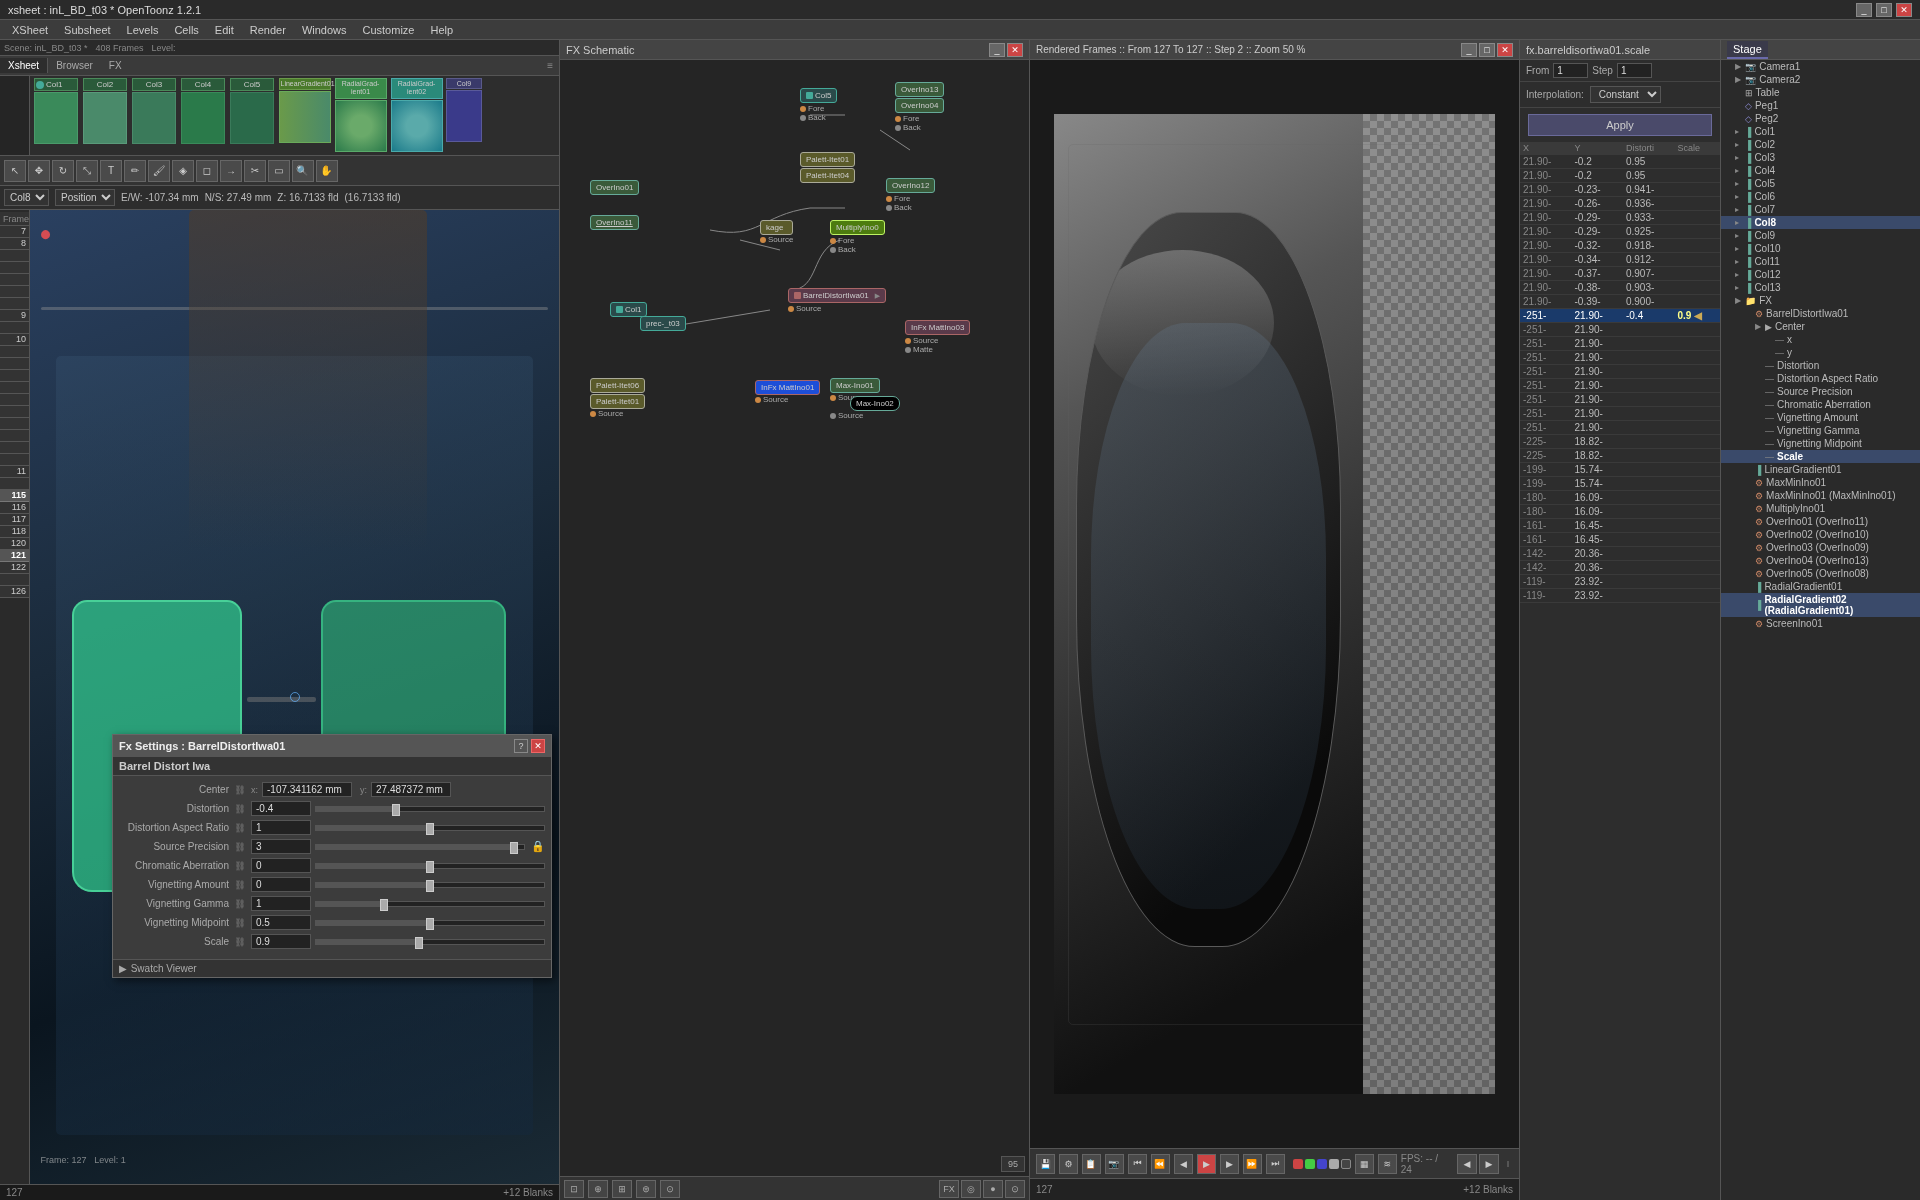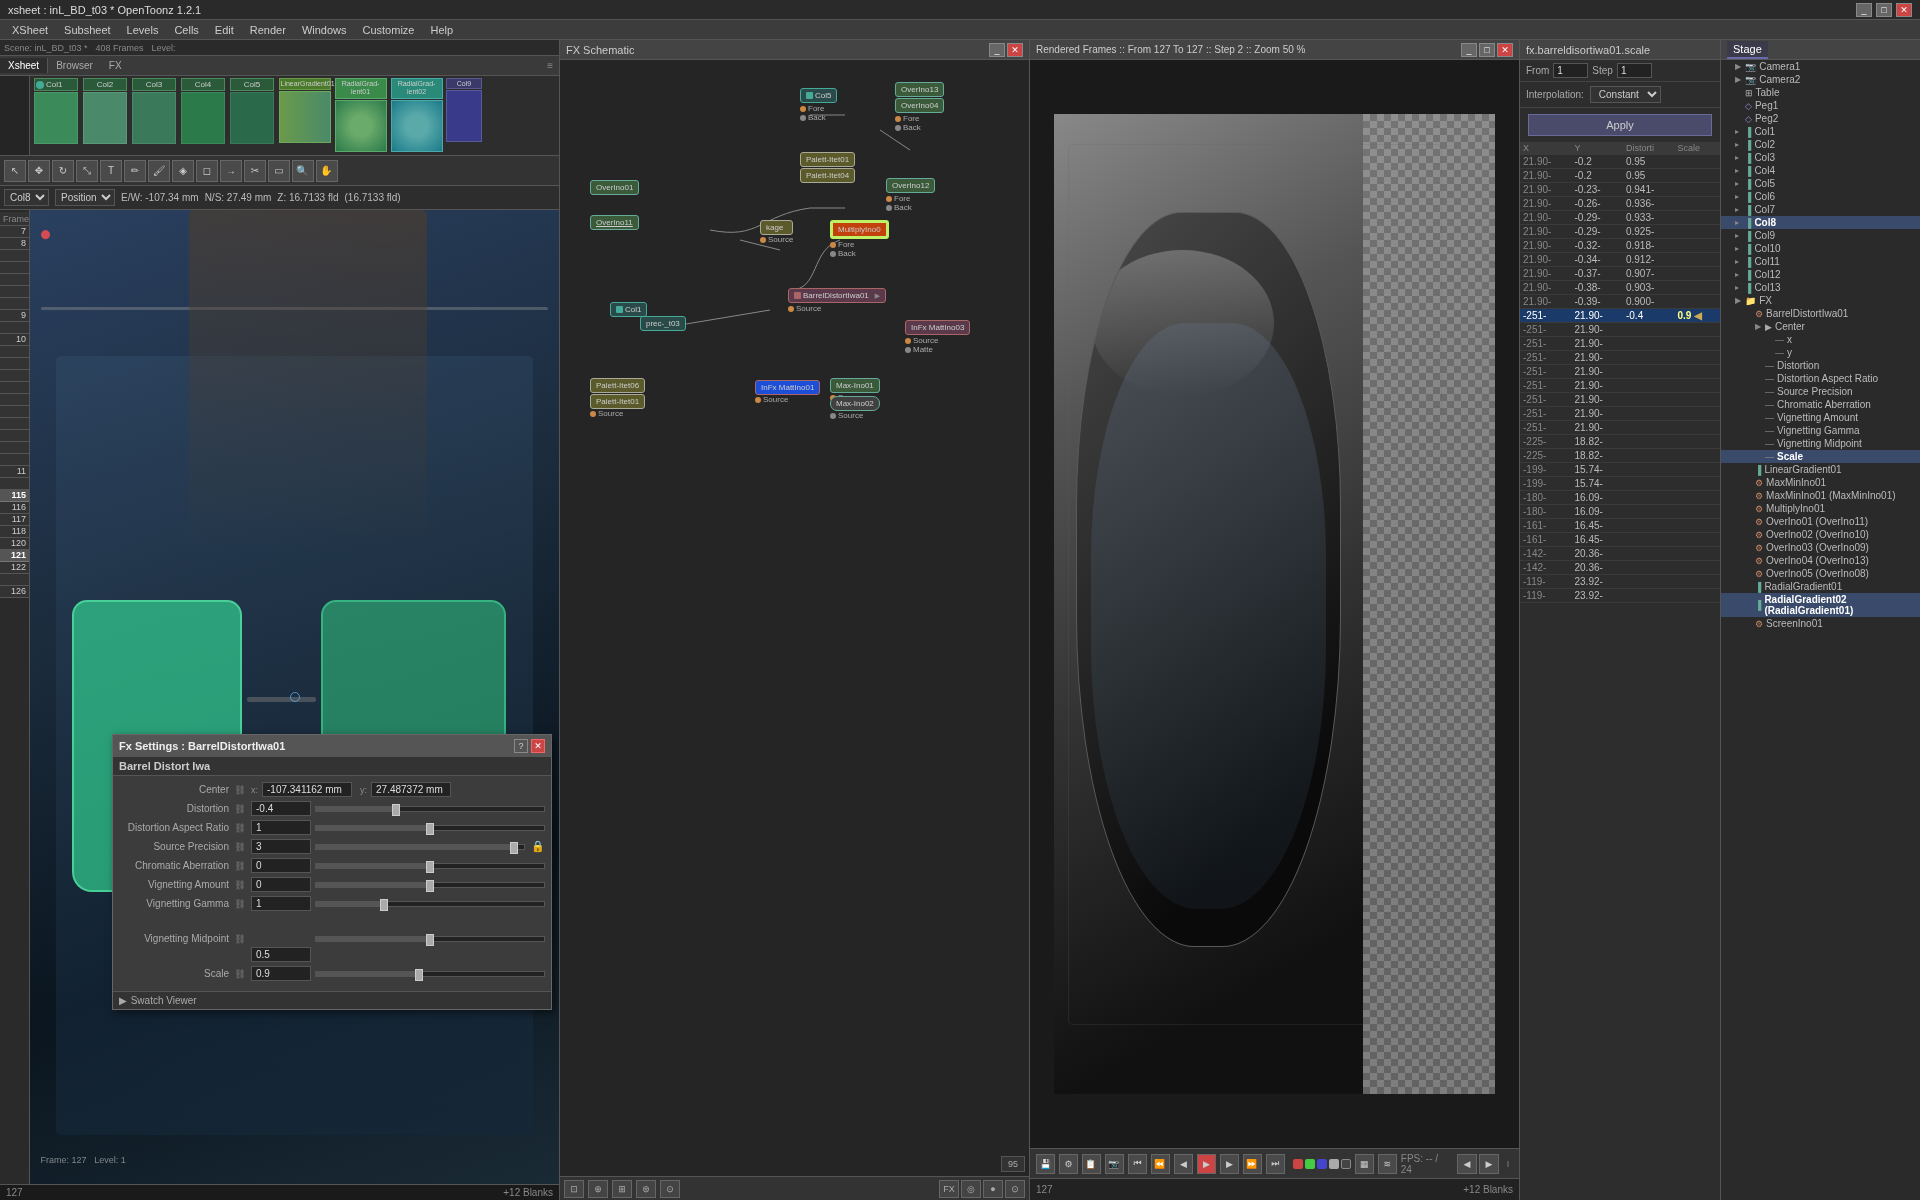--- a/index.html
+++ b/index.html
@@ -381,21 +381,21 @@
               <span class="fx-row-value" style="width:40px;">1</span>
               <div class="fx-slider" style="flex:1;position:relative;">
                 <div class="fx-slider-track" style="width:30%;"></div>
                 <div class="fx-slider-thumb" style="left:calc(30% - 4px);"></div>
               </div>
             </div>
 
             <div class="fx-row">
               <span class="fx-row-label">Vignetting Midpoint</span>
               <span class="fx-chain-icon">⛓</span>
-              <span class="fx-row-value" style="width:40px;margin-top:32px;">0.5</span>
+              <span class="fx-row-value" style="width:40px;">0.5</span>
               <div class="fx-slider" style="flex:1;position:relative;">
                 <div class="fx-slider-track" style="width:50%;"></div>
                 <div class="fx-slider-thumb" style="left:calc(50% - 4px);"></div>
               </div>
             </div>
 
             <div class="fx-row">
               <span class="fx-row-label">Scale</span>
               <span class="fx-chain-icon">⛓</span>
               <span class="fx-row-value" style="width:40px;">0.9</span>
@@ -481,21 +481,21 @@
         <div style="font-size:8px;color:#aaa;margin-top:1px;display:flex;align-items:center;gap:2px;"><span style="width:6px;height:6px;background:#c84;border-radius:50%;display:inline-block;"></span>Fore</div>
         <div style="font-size:8px;color:#aaa;display:flex;align-items:center;gap:2px;"><span style="width:6px;height:6px;background:#888;border-radius:50%;display:inline-block;"></span>Back</div>
       </div>
 
       <div style="position:absolute;left:200px;top:160px;">
         <div style="background:#5a5a2a;border:1px solid #aa9;border-radius:3px;padding:2px 5px;font-size:8px;color:#ccc;">kage</div>
         <div style="font-size:8px;color:#aaa;display:flex;align-items:center;gap:2px;"><span style="width:6px;height:6px;background:#c84;border-radius:50%;display:inline-block;"></span>Source</div>
       </div>
 
       <div style="position:absolute;left:270px;top:160px;">
-        <div style="background:#c2410c;border:3px solid #bef264;border-radius:3px;padding:2px 5px;font-size:8px;color:#ccc;">MultiplyIno0</div>
+        <div style="background:#4d7c0f;border:1px solid #bef264;border-radius:3px;padding:2px 5px;font-size:8px;color:#ccc;">MultiplyIno0</div>
         <div style="font-size:8px;color:#aaa;margin-top:1px;display:flex;align-items:center;gap:2px;"><span style="width:6px;height:6px;background:#c84;border-radius:50%;display:inline-block;"></span>Fore</div>
         <div style="font-size:8px;color:#aaa;display:flex;align-items:center;gap:2px;"><span style="width:6px;height:6px;background:#888;border-radius:50%;display:inline-block;"></span>Back</div>
       </div>
 
       <div style="position:absolute;left:228px;top:228px;">
         <div style="background:#5a3a4a;border:1px solid #a66;border-radius:3px;padding:2px 5px;font-size:8px;color:#ccc;display:flex;align-items:center;gap:2px;">
           <span style="width:7px;height:7px;background:#a66;border-radius:1px;display:inline-block;"></span>BarrelDistortIwa01
           <span style="margin-left:4px;color:#888;font-size:7px;">▶</span>
         </div>
         <div style="font-size:8px;color:#aaa;margin-top:1px;display:flex;align-items:center;gap:2px;"><span style="width:6px;height:6px;background:#c84;border-radius:50%;display:inline-block;"></span>Source</div>
@@ -527,21 +527,21 @@
       <div style="position:absolute;left:195px;top:320px;">
         <div style="background:#1d4ed8;border:1px solid #a66;border-radius:3px;padding:2px 5px;font-size:8px;color:#ccc;">InFx MattIno01</div>
         <div style="font-size:8px;color:#aaa;display:flex;align-items:center;gap:2px;"><span style="width:6px;height:6px;background:#c84;border-radius:50%;display:inline-block;"></span>Source</div>
       </div>
 
       <div style="position:absolute;left:270px;top:318px;">
         <div style="background:#3a5a3a;border:1px solid #6a9;border-radius:3px;padding:2px 5px;font-size:8px;color:#ccc;">Max-Ino01</div>
         <div style="font-size:8px;color:#aaa;display:flex;align-items:center;gap:2px;"><span style="width:6px;height:6px;background:#c84;border-radius:50%;display:inline-block;"></span>Source</div>
       </div>
       <div style="position:absolute;left:270px;top:336px;">
-        <div style="background:#404040;border:1px solid #6a9;border-radius:7px;padding:2px 5px;font-size:8px;color:#ccc;">Max-Ino02</div>
+        <div style="background:#000000;border:1px solid #6a9;border-radius:7px;padding:2px 5px;font-size:8px;color:#ccc;margin-left:20px;">Max-Ino02</div>
         <div style="font-size:8px;color:#aaa;display:flex;align-items:center;gap:2px;"><span style="width:6px;height:6px;background:#888;border-radius:50%;display:inline-block;"></span>Source</div>
       </div>
 
       <div style="position:absolute;bottom:4px;right:4px;background:#333;border:1px solid #555;padding:2px 6px;font-size:9px;color:#aaa;">95</div>
     </div>
 
     <div class="fx-bottom">
       <div class="fx-bottom-btn">⊡</div>
       <div class="fx-bottom-btn">⊕</div>
       <div class="fx-bottom-btn">⊞</div>

